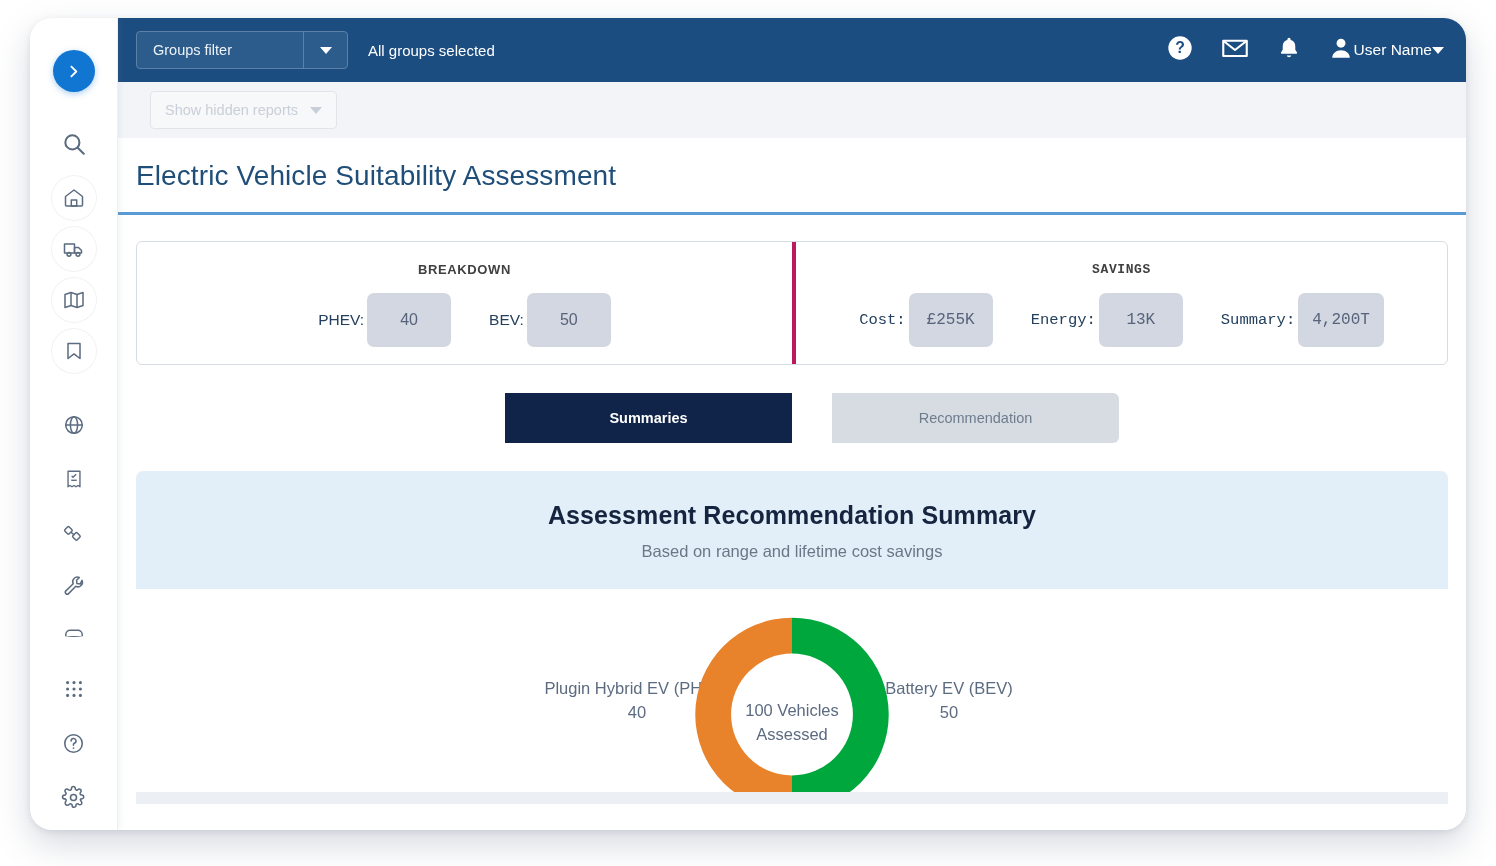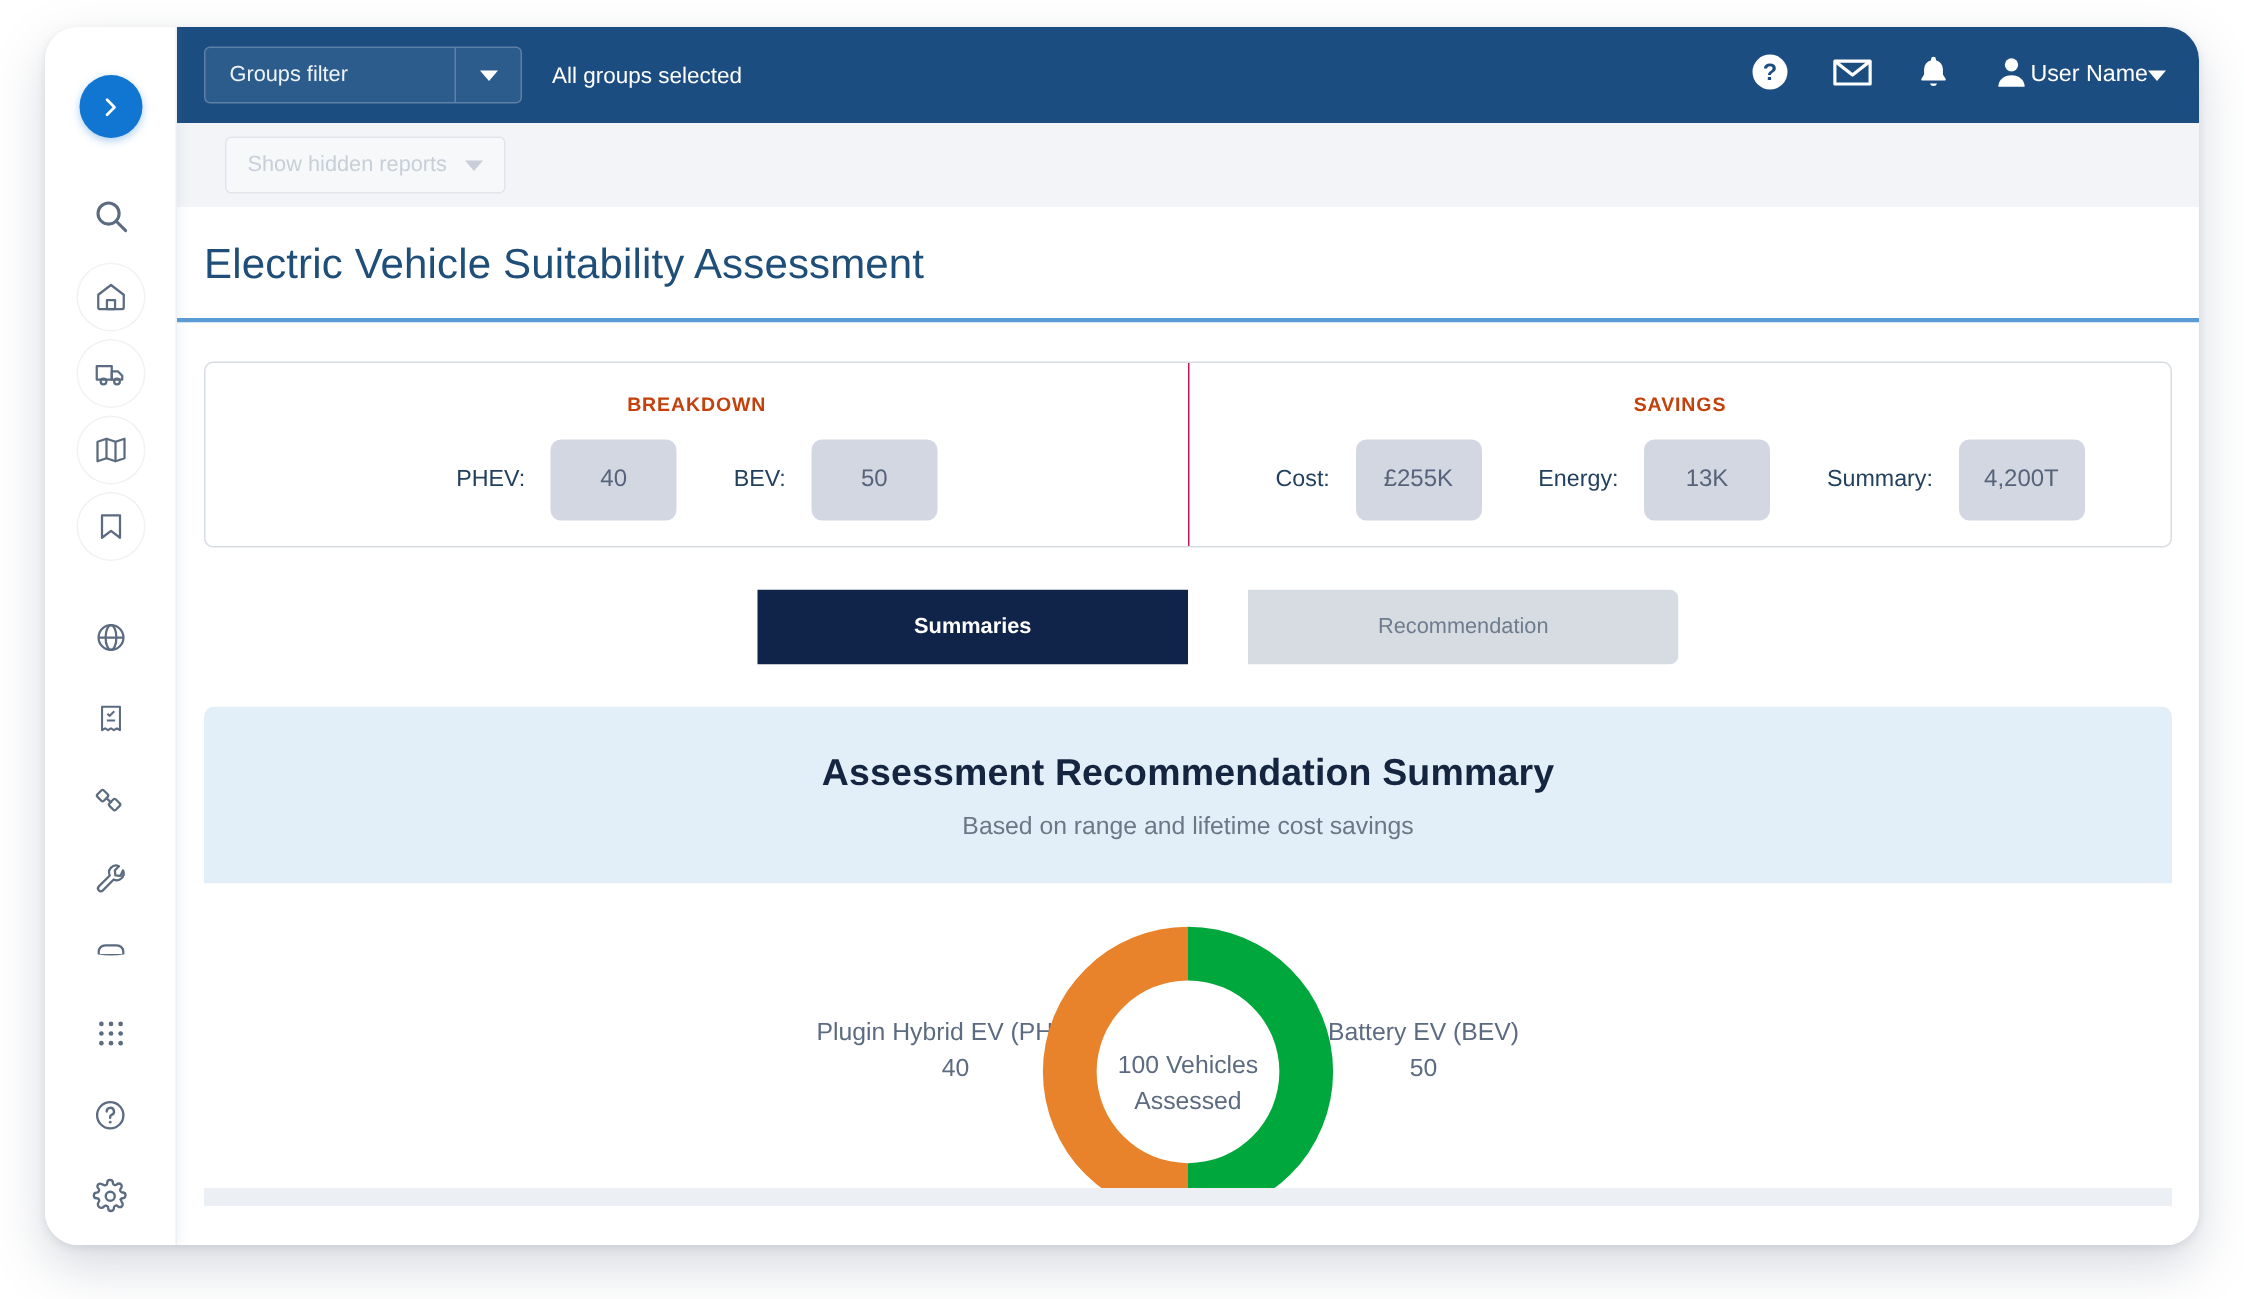--- a/index.html
+++ b/index.html
@@ -172,30 +172,30 @@
     height: 124px;
   }
   .stats-half {
     flex: 1 1 50%;
     display: flex;
     flex-direction: column;
     align-items: center;
     justify-content: center;
     padding-top: 2px;
   }
-  .stats-half + .stats-half { border-left: 1px solid #be185d; }
+  .stats-half + .stats-half { border-left: 4px solid #be185d; font-family: Liberation Mono, monospace; }
   .stats-heading {
     font-size: 13px;
     font-weight: bold;
     letter-spacing: .6px;
-    color: #c2410c;
+    color: #404040;
     margin-bottom: 16px;
   }
   .stats-row { display: flex; align-items: center; justify-content: center; gap: 38px; }
-  .stat-item { display: flex; align-items: center; gap: 17px; }
+  .stat-item { display: flex; align-items: center; gap: 3px; }
   .stat-label { font-size: 15.5px; color: #23405e; }
   .stat-pill {
     min-width: 84px;
     height: 54px;
     background: #d3d7e1;
     border-radius: 7px;
     display: flex; align-items: center; justify-content: center;
     font-size: 16px;
     color: #56637a;
     padding: 0 14px;

